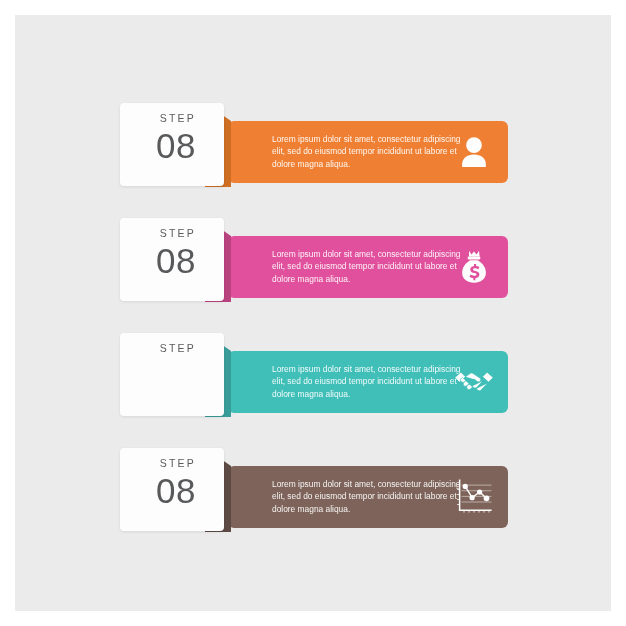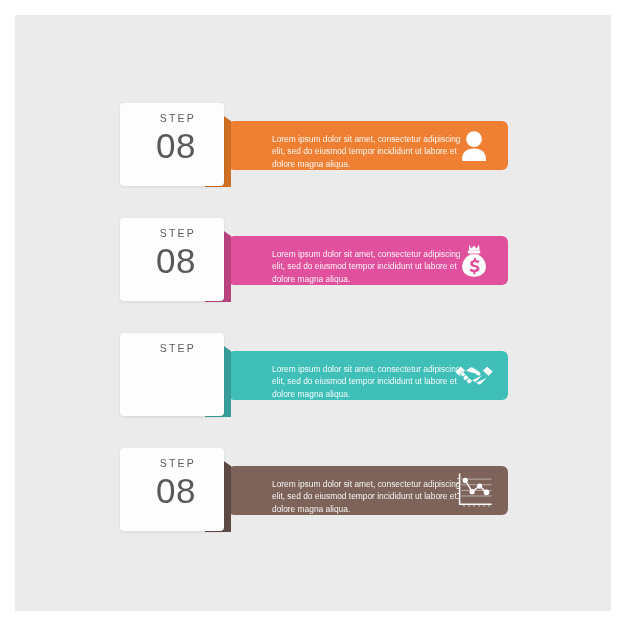--- a/index.html
+++ b/index.html
@@ -26,21 +26,21 @@
     left: 0;
     width: 596px;
     height: 100px;
   }
   
   .bar {
     position: absolute;
     left: 213px;
     top: 22px;
     width: 280px;
-    height: 49px;
+    height: 62px;
     border-radius: 6px;
   }
   
   .fold {
     position: absolute;
     left: 190px;
     top: 4px;
     width: 26px;
     height: 84px;
   }

